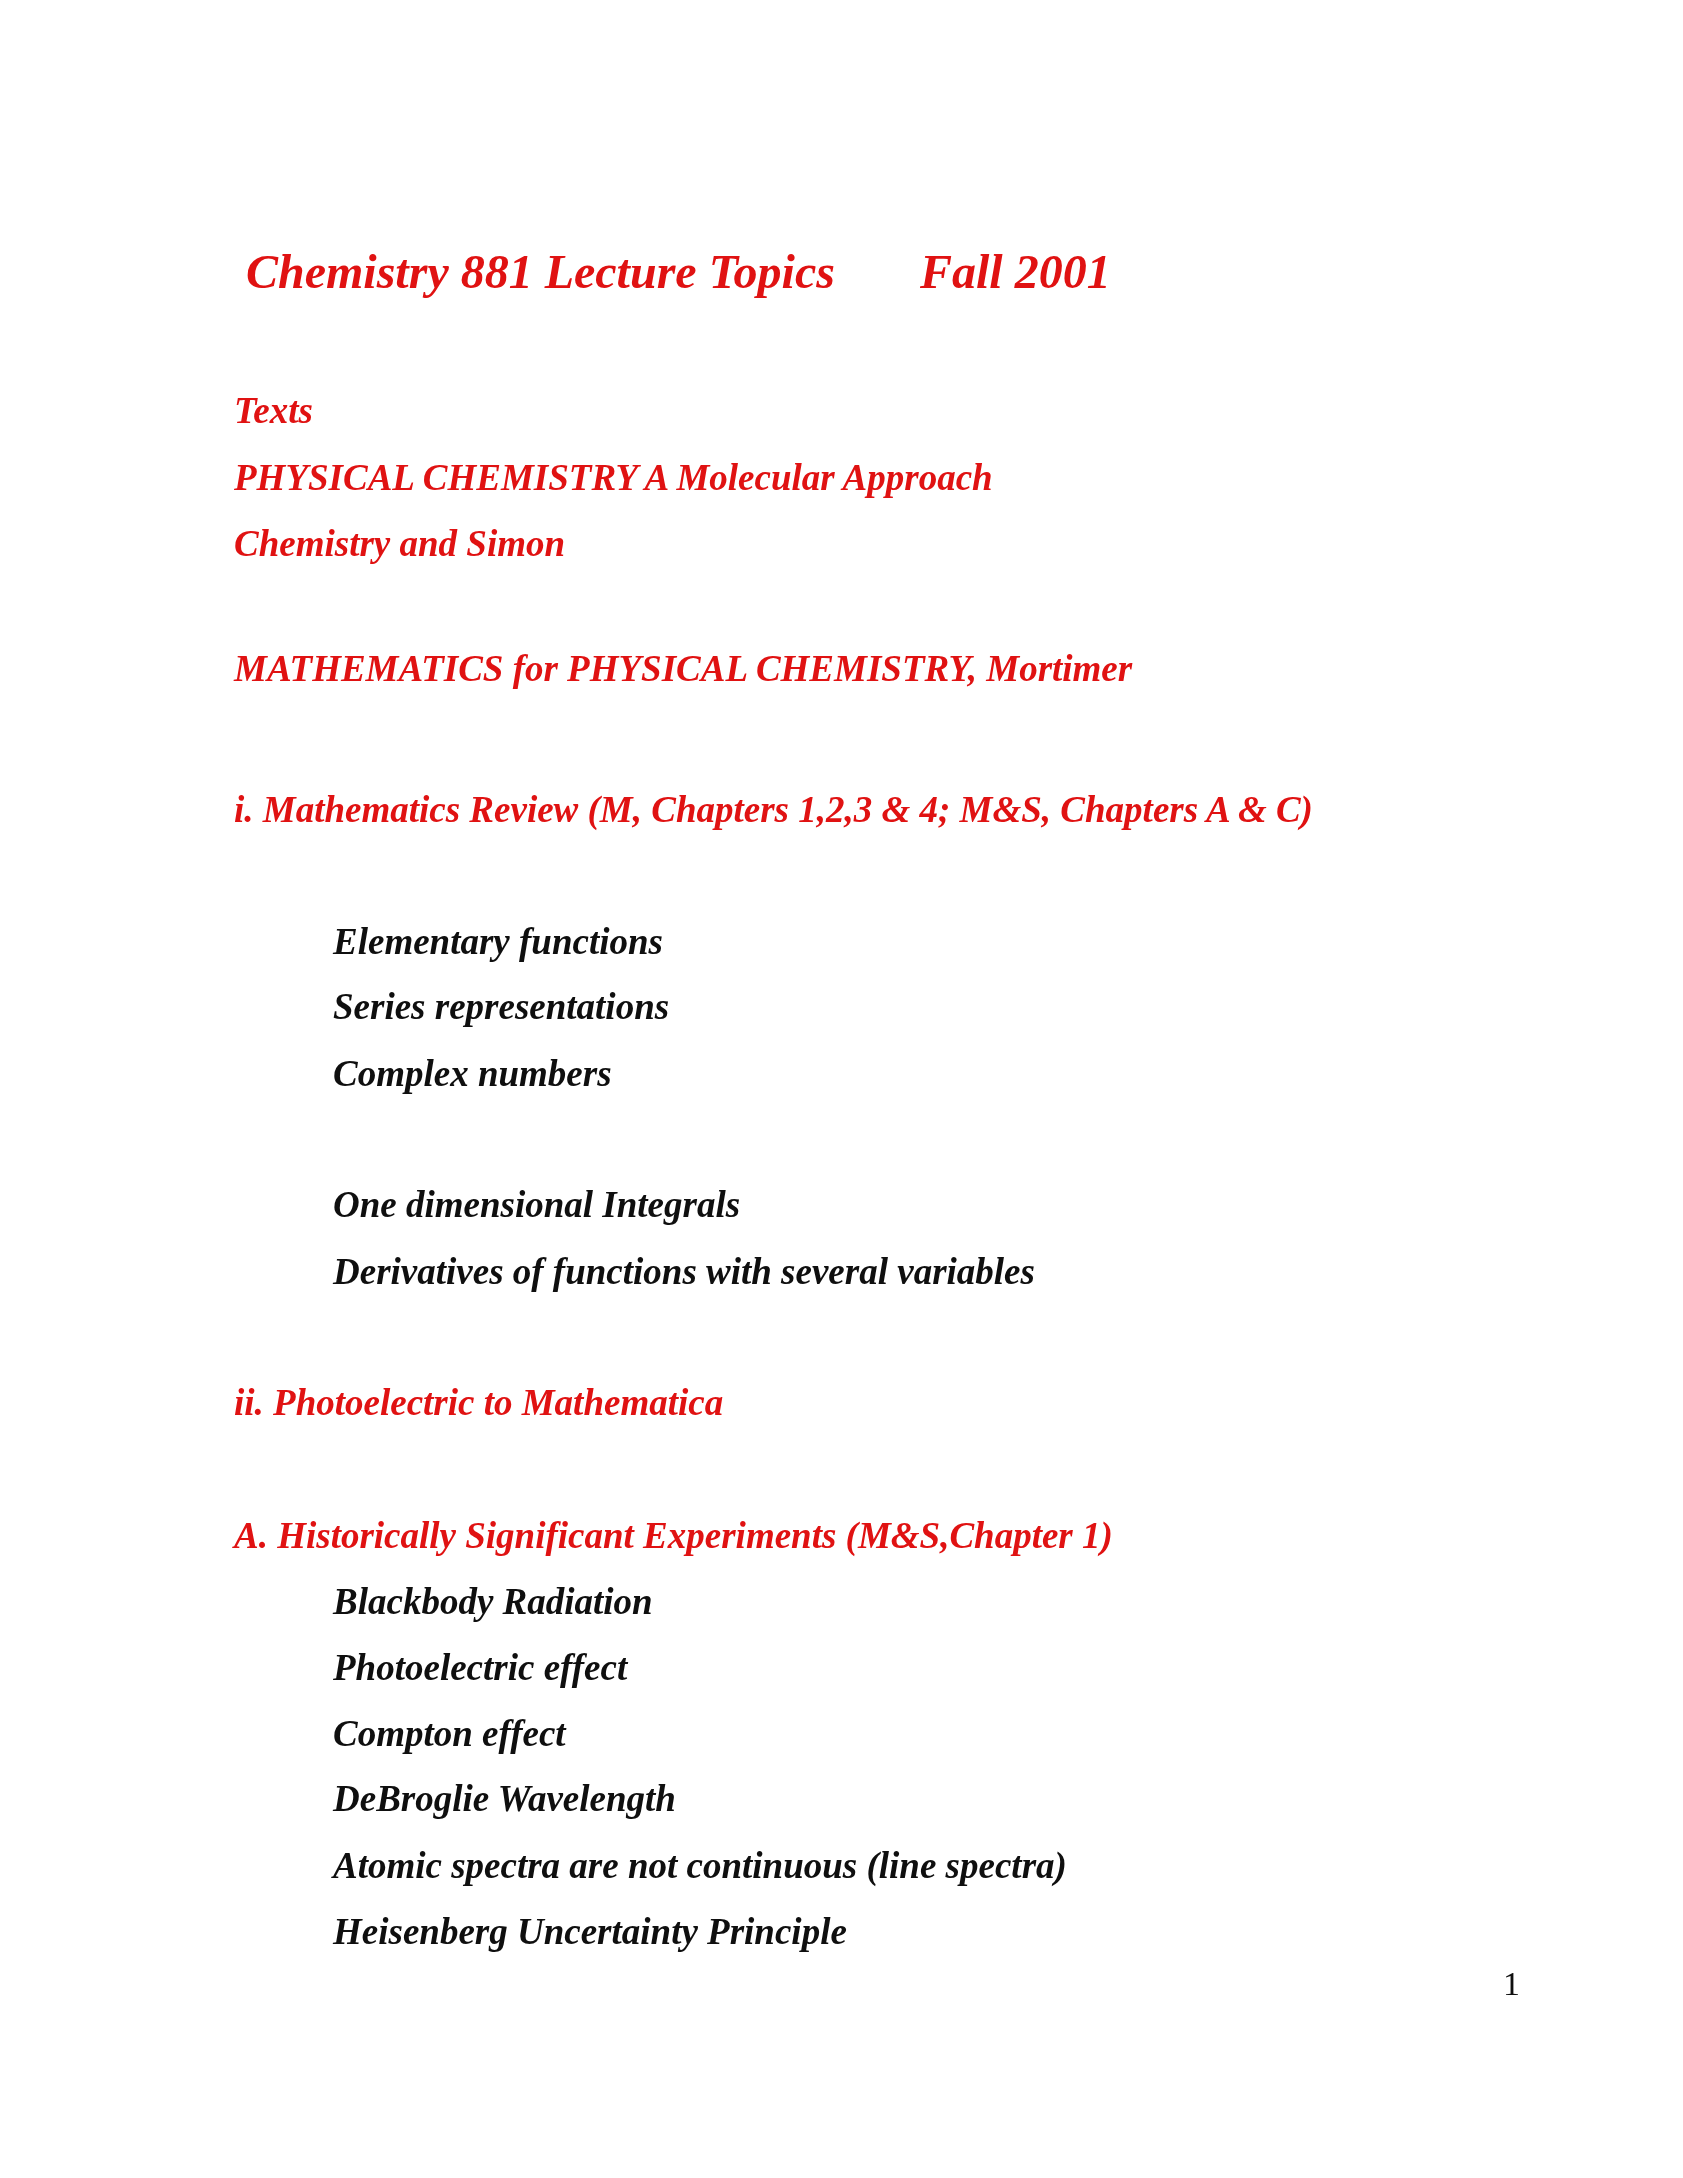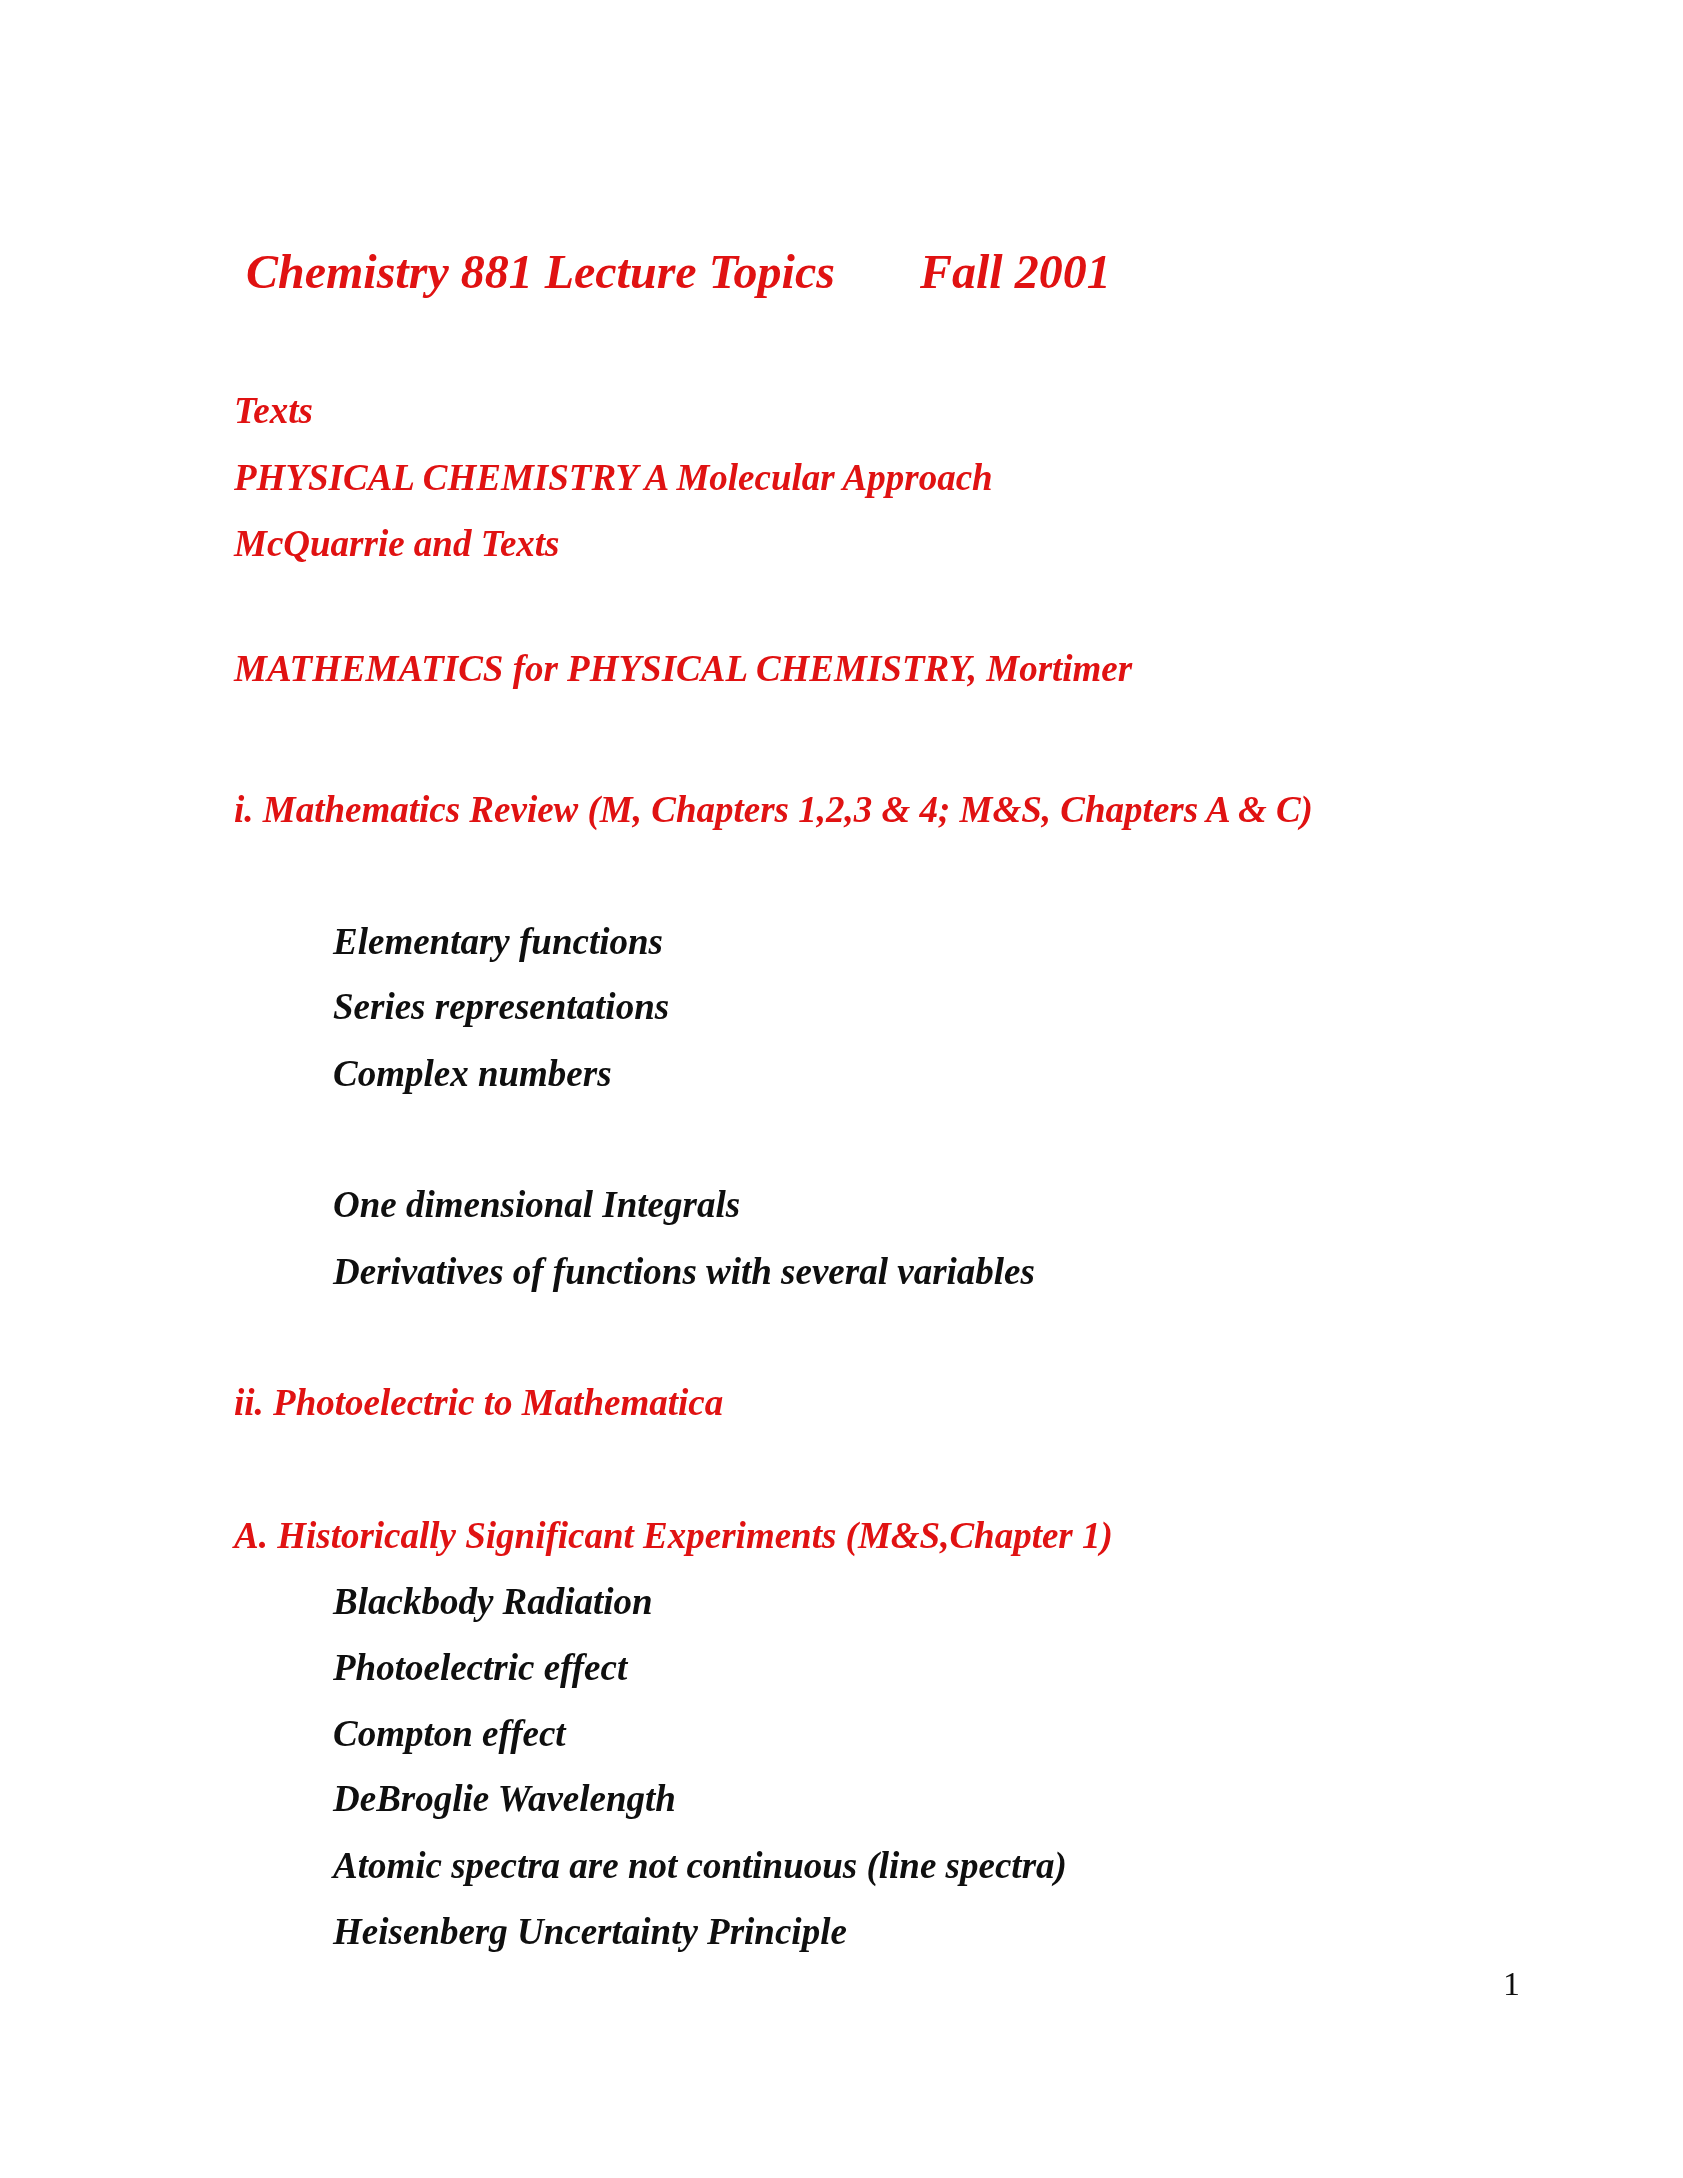--- a/index.html
+++ b/index.html
@@ -60,21 +60,21 @@
 
 <div class="page">
 
   <div class="doc-title">
     <span class="course">Chemistry 881 Lecture Topics</span>
     <span class="term">Fall 2001</span>
   </div>
 
   <div class="line red" style="top:355px">Texts</div>
   <div class="line red" style="top:422px">PHYSICAL CHEMISTRY A Molecular Approach</div>
-  <div class="line red" style="top:488px">McQuarrie and Texts</div>
+  <div class="line red" style="top:488px">Chemistry and Simon</div>
   <div class="line red" style="top:613px">MATHEMATICS for PHYSICAL CHEMISTRY, Mortimer</div>
 
   <div class="line red" style="top:754px">i. Mathematics Review (M, Chapters 1,2,3 &amp; 4; M&amp;S, Chapters A &amp; C)</div>
   <div class="line black" style="top:886px">Elementary functions</div>
   <div class="line black" style="top:951px">Series representations</div>
   <div class="line black" style="top:1018px">Complex numbers</div>
   <div class="line black" style="top:1149px">One dimensional Integrals</div>
   <div class="line black" style="top:1216px">Derivatives of functions with several variables</div>
 
   <div class="line red" style="top:1347px">ii. Photoelectric to Mathematica</div>

